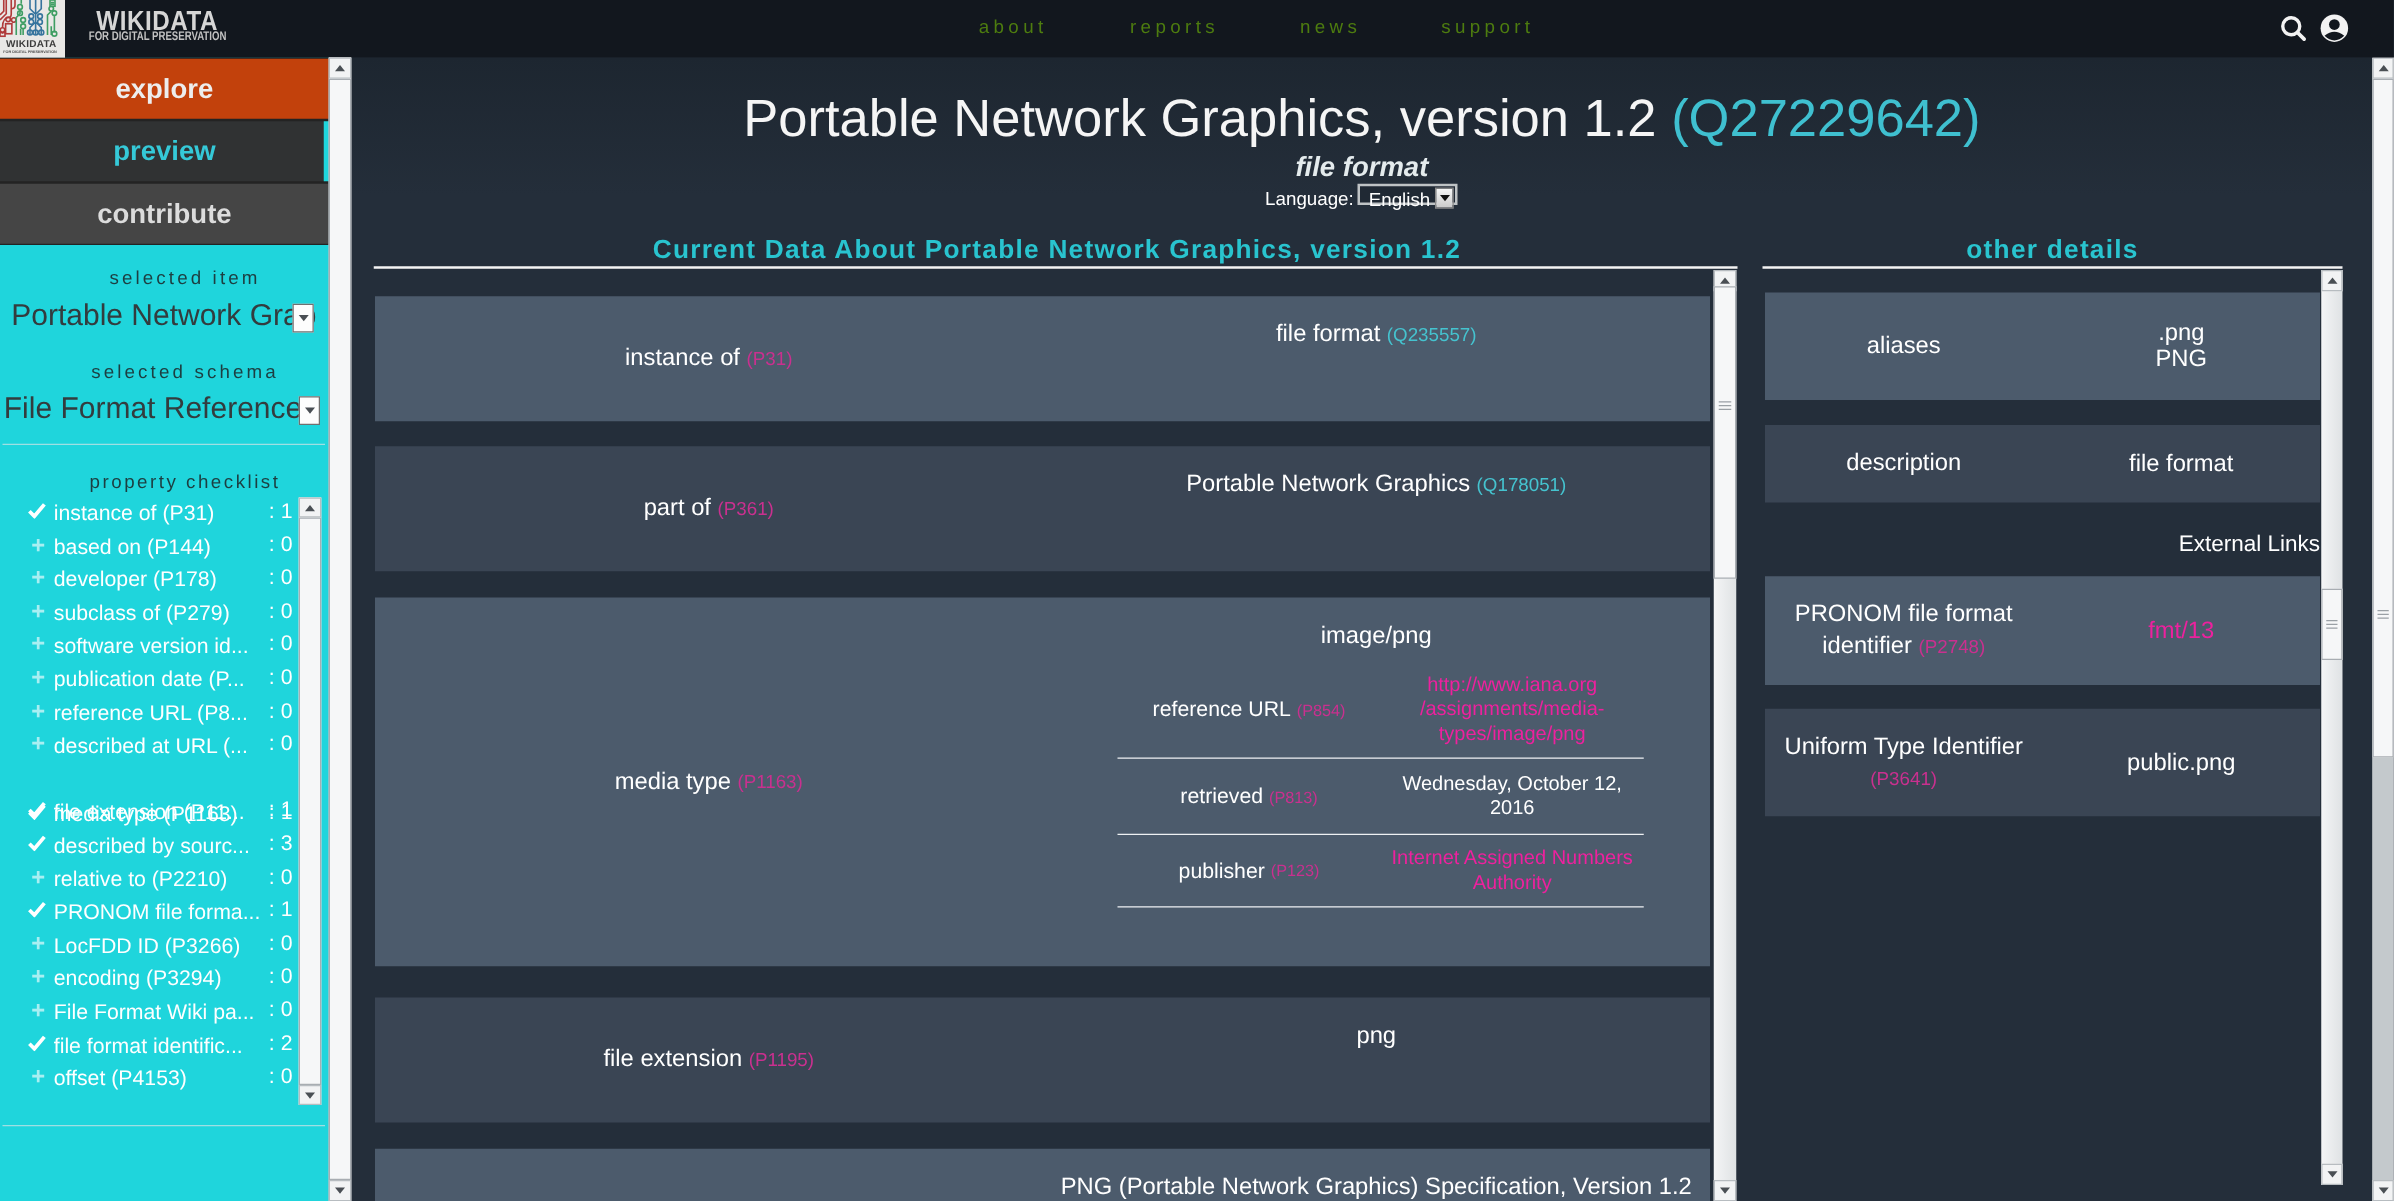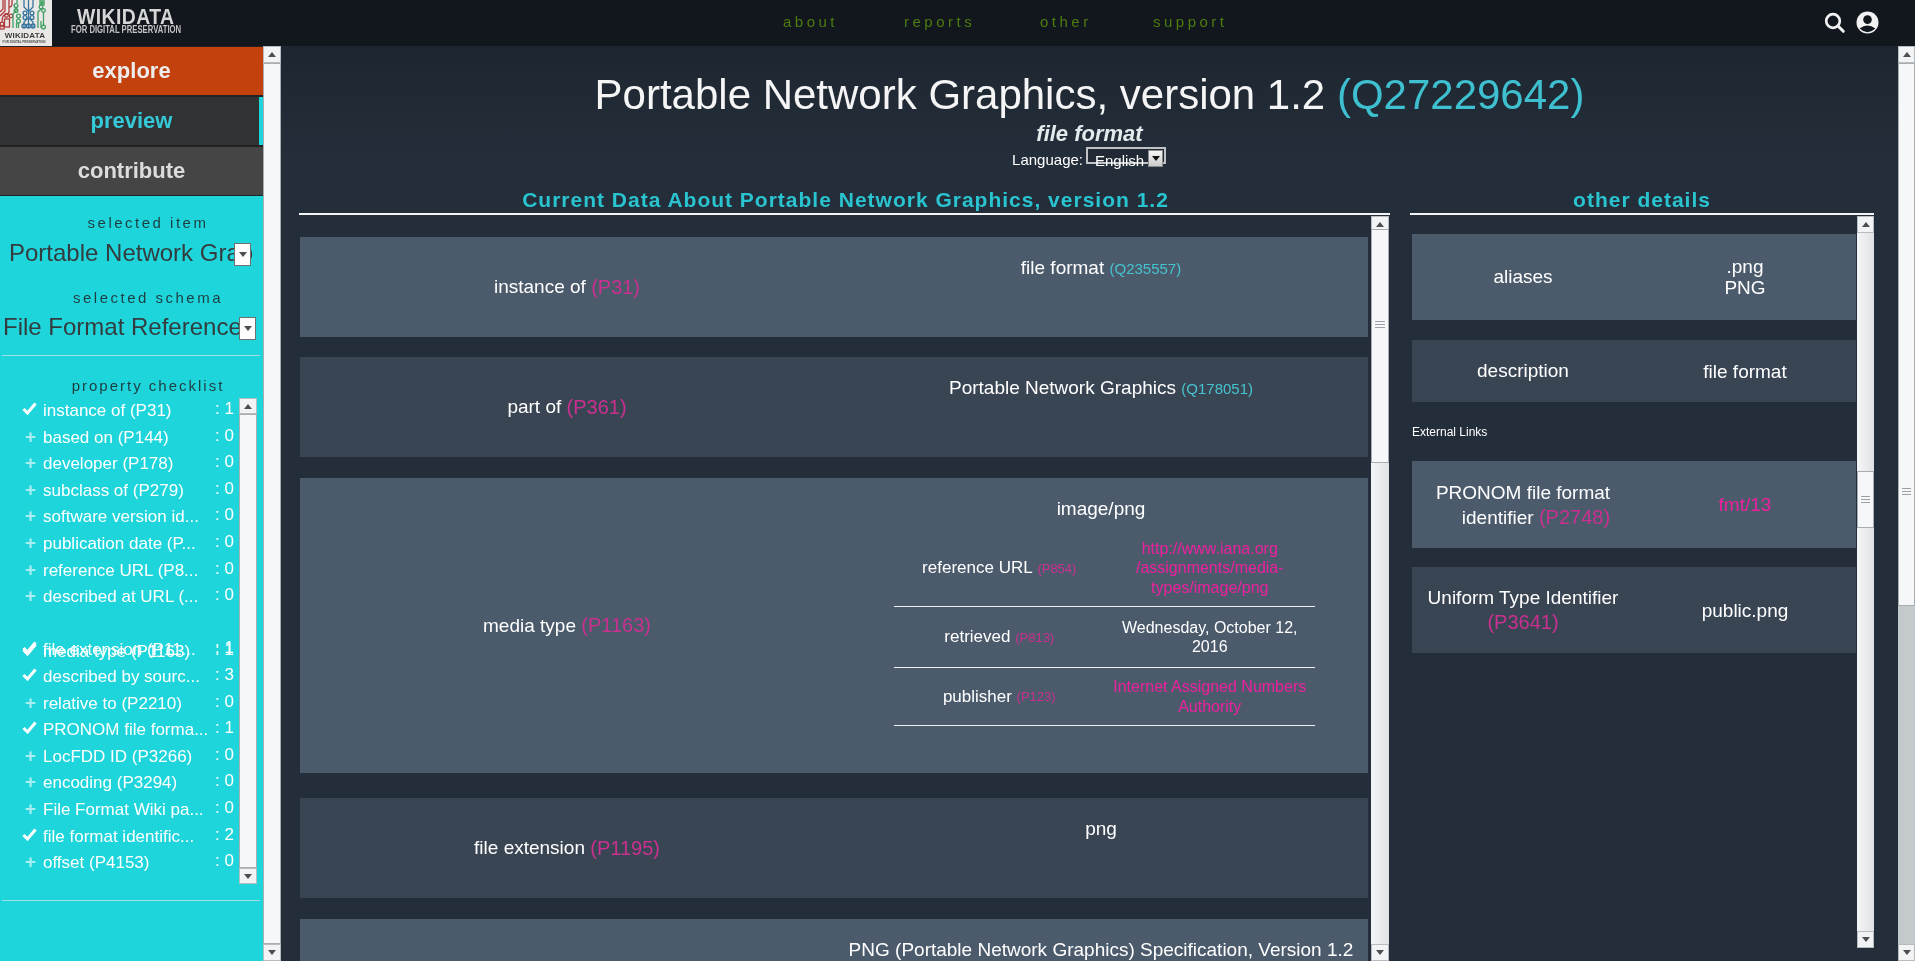--- a/index.html
+++ b/index.html
@@ -45,21 +45,21 @@
 #h-title .qid { color:#3fc0d0; }
 #h-sub { left:0; top:75px; width:1617px; text-align:center; font-size:22px; font-weight:bold; font-style:italic; color:#e4ebed; }
 #langrow { left:0; top:101px; width:1617px; text-align:center; font-size:15px; color:#fff; }
 .colhead { top:142px; font-size:21px; font-weight:bold; color:#29c4cf; letter-spacing:1px; text-align:center; }
 .whline { height:2px; background:#f4f4f4; }
 
 .row { display:flex; }
 .rlight { background:#4c5b6c; }
 .rdark { background:#3a4554; }
 .pcell { width:50%; display:flex; align-items:center; justify-content:center; color:#fff; font-size:19px; text-align:center; }
-.pid { color:#c9308f; font-size:20px; }
+.pid { color:#c9308f; font-size:15px; }
 .qid2 { color:#45c3cf; font-size:15px; }
 .pink { color:#ed219e; }
 .vcol { width:50%; display:flex; flex-direction:column; align-items:center; color:#fff; font-size:19px; position:relative; }
 .vmain { min-height:62px; display:flex; align-items:center; justify-content:center; text-align:center; }
 #langsel { left:805px; top:0px; width:80px; height:17px; border:2px solid #bfc3c5; background:#202934; }
 #langbtn { right:1px; top:1px; width:15px; height:17px; background:linear-gradient(180deg,#f6f6f6,#cbcbcb); border:1px solid #8a8a8a; }
 #reftable { left:60px; top:52px; width:421px; }
 .refrow { display:flex; border-bottom:1px solid #eef1f3; }
 .refp { width:50%; display:flex; align-items:center; justify-content:center; font-size:17px; color:#fff; text-align:center; }
 .refv { width:50%; display:flex; align-items:center; justify-content:center; font-size:16px; color:#fff; text-align:center; line-height:19.5px; }
@@ -135,24 +135,24 @@
     <div class="abs row rlight" style="left:1131px; top:188px; width:444px; height:86px;">
       <div class="pcell2">aliases</div>
       <div class="vcell2">
           <div>.png<br>PNG</div>
         </div>
     </div>
     <div class="abs row rdark" style="left:1131px; top:294px; width:444px; height:62px;">
       <div class="pcell2">description</div>
       <div class="vcell2">file format</div>
     </div>
-    <div class="abs" style="left:1131px; top:379px; width:444px; text-align:left; color:#fff; font-size:12px;">External Links</div>
+    <div class="abs" style="left:1131px; top:379px; width:444px; text-align:right; color:#fff; font-size:18px;">External Links</div>
     <div class="abs row rlight" style="left:1131px; top:415px; width:444px; height:87px;">
       <div class="pcell2">
-          <div style="white-space:nowrap; line-height:25px;text-align:right;">PRONOM file format<br>identifier&nbsp;<span class="pid">(P2748)</span></div>
+          <div style="white-space:nowrap; line-height:25px;">PRONOM file format<br>identifier&nbsp;<span class="pid">(P2748)</span></div>
         </div>
       <div class="vcell2 pink">fmt/13</div>
     </div>
     <div class="abs row rdark" style="left:1131px; top:521px; width:444px; height:86px;">
       <div class="pcell2">
           <div style="white-space:nowrap; line-height:25px;">Uniform Type Identifier<br><span class="pid">(P3641)</span></div>
         </div>
       <div class="vcell2">public.png</div>
     </div>
   </div>
@@ -240,21 +240,21 @@
           </g>
         </g>
         <text x="25" y="37.5" text-anchor="middle" font-size="8" font-weight="bold" fill="#3c3c3c" font-family="Liberation Sans" letter-spacing="0.2">WIKIDATA</text>
         <text x="24" y="42.5" text-anchor="middle" font-size="3" font-weight="bold" fill="#4a4a4a" font-family="Liberation Sans">FOR DIGITAL PRESERVATION</text>
       </svg>
     </div>
     <div class="abs" id="wd-title">WIKIDATA</div>
     <div class="abs" id="wd-sub">FOR DIGITAL PRESERVATION</div>
     <div class="abs navlink" style="left:783px;">about</div>
     <div class="abs navlink" style="left:904px;">reports</div>
-    <div class="abs navlink" style="left:1040px;">other</div>
+    <div class="abs navlink" style="left:1040px;">news</div>
     <div class="abs navlink" style="left:1153px;">support</div>
     <svg class="abs" style="left:1822px; top:10px;" width="24" height="24" viewBox="0 0 24 24">
       <circle cx="11" cy="11" r="6.8" fill="none" stroke="#f2f2f2" stroke-width="2.7"></circle>
       <line x1="16" y1="16" x2="21.3" y2="21.3" stroke="#f2f2f2" stroke-width="3" stroke-linecap="round"></line>
     </svg>
     <svg class="abs" style="left:1856px; top:11px;" width="23" height="23" viewBox="0 0 23 23">
       <circle cx="11.5" cy="11.5" r="11" fill="#f2f2f2"></circle>
       <circle cx="11.5" cy="8.6" r="4.3" fill="#12171e"></circle>
       <path d="M3.6 17.6 q7.9 -6.4 15.8 0 q-7.9 7.4 -15.8 0 Z" fill="#12171e"></path>
     </svg>

